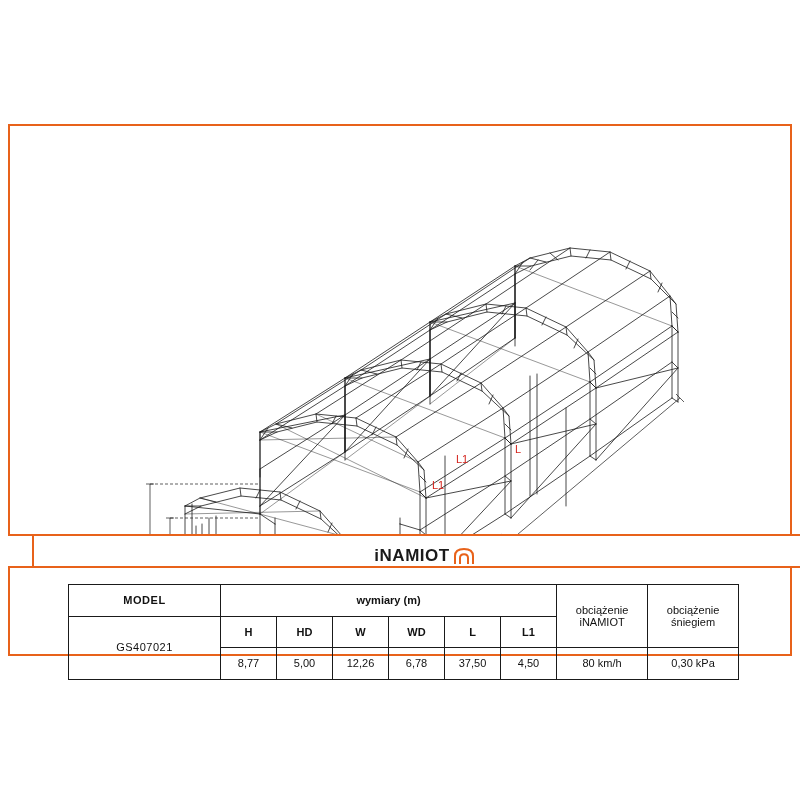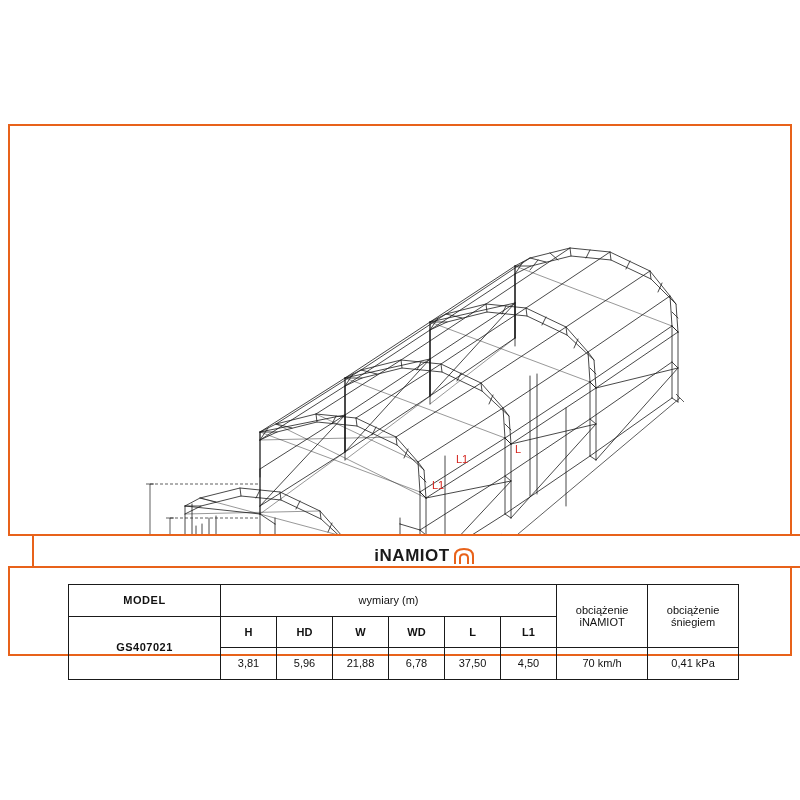--- a/index.html
+++ b/index.html
@@ -91,26 +91,26 @@
     padding: 9px 1px;
     line-height: 1.15;
   }
   .cell-model-head {
     font-size: 12.5px;
     font-weight: bold;
     letter-spacing: 0.6px;
   }
   .cell-model-val {
     font-size: 14px;
-    font-weight: bold;
+    font-weight: normal;
     letter-spacing: 0.5px;
   }
   .cell-dim-head {
     font-size: 12.5px;
-    font-weight: normal;
+    font-weight: bold;
     margin-left: 46px;
   }
   .cell-sym {
     font-size: 11.5px;
     font-weight: bold;
   }
   .cell-val {
     font-size: 11.5px;
   }
   .cell-load-head {
@@ -336,26 +336,26 @@
         <tr>
           <td class="cell-model-val" rowspan="2">GS407021</td>
           <td class="cell-sym">H</td>
           <td class="cell-sym">HD</td>
           <td class="cell-sym">W</td>
           <td class="cell-sym">WD</td>
           <td class="cell-sym">L</td>
           <td class="cell-sym">L1</td>
         </tr>
         <tr>
-          <td class="cell-val">3,81</td>
-          <td class="cell-val">5,96</td>
-          <td class="cell-val">21,88</td>
+          <td class="cell-val">8,77</td>
+          <td class="cell-val">5,00</td>
+          <td class="cell-val">12,26</td>
           <td class="cell-val">6,78</td>
           <td class="cell-val">37,50</td>
           <td class="cell-val">4,50</td>
-          <td class="cell-load-val">70 km/h</td>
-          <td class="cell-load-val">0,41 kPa</td>
+          <td class="cell-load-val">80 km/h</td>
+          <td class="cell-load-val">0,30 kPa</td>
         </tr>
       </tbody>
     </table>
   </div>
 
 </div>
 
 </body></html>

